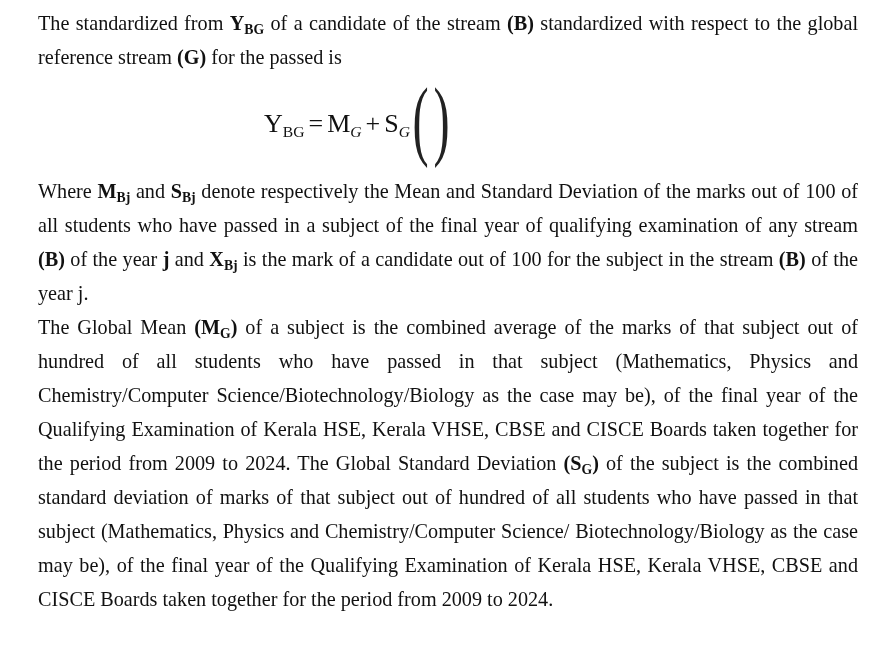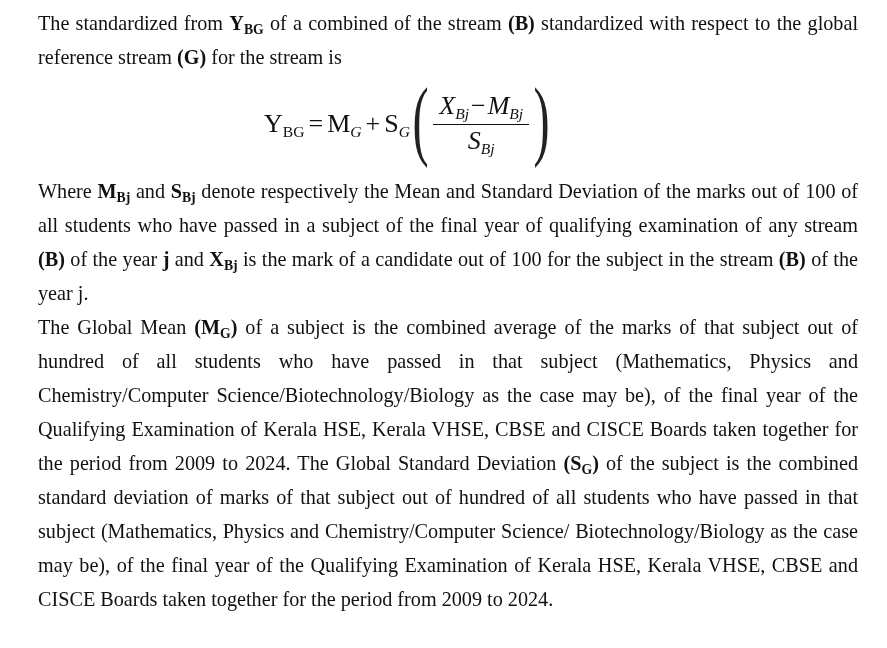--- a/index.html
+++ b/index.html
@@ -83,34 +83,30 @@
     padding-top: 2px;
     line-height: 1.1;
   }
   .op { margin: 0 4px; }
 </style>
 </head>
 <body>
 
 <div class="page">
 
-  <p class="para justify"><span>The standardized from </span><b><span>Y</span><sub class="s">BG</sub></b><span> of a combined of the stream </span><b>(B)</b><span> standardized with respect to the global reference stream </span><b>(G)</b><span> for the stream is</span></p>
+  <p class="para justify"><span>The standardized from </span><b><span>Y</span><sub class="s">BG</sub></b><span> of a candidate of the stream </span><b>(B)</b><span> standardized with respect to the global reference stream </span><b>(G)</b><span> for the passed is</span></p>
 
   <div class="formula-wrap">
     <div class="formula">
       <span class="sym"><span>Y</span><sub>BG</sub></span>
       <span class="op">=</span>
       <span class="sym"><span>M</span><sub class="it">G</sub></span>
       <span class="op">+</span>
       <span class="sym"><span>S</span><sub class="it">G</sub></span>
       <span class="paren">(</span>
-      <span class="frac">
-        <span class="num it"><span>X</span><sub>Bj</sub><span style="font-style:normal;margin:0 2px">−</span><span>M</span><sub>Bj</sub></span>
-        <span class="den it"><span>S</span><sub>Bj</sub></span>
-      </span>
       <span class="paren">)</span>
     </div>
   </div>
 
   <p class="para justify"><span>Where </span><b><span>M</span><sub class="s">Bj</sub></b><span> and </span><b><span>S</span><sub class="s">Bj</sub></b><span> denote respectively the Mean and Standard Deviation of the marks out of 100 of all students who have passed in a subject of the final year of qualifying examination of any stream </span><b>(B)</b><span> of the year </span><b>j</b><span> and </span><b><span>X</span><sub class="s">Bj</sub></b><span> is the mark of a candidate out of 100 for the subject in the stream </span><b>(B)</b><span> of the year j.</span></p>
 
   <p class="para justify"><span>The Global Mean </span><b><span>(</span><span>M</span><sub class="s">G</sub><span>)</span></b><span> of a subject is the combined average of the marks of that subject out of hundred of all students who have passed in that subject (Mathematics, Physics and Chemistry/Computer Science/Biotechnology/Biology as the case may be), of the final year of the Qualifying Examination of Kerala HSE, Kerala VHSE, CBSE and CISCE Boards taken together for the period from 2009 to 2024. The Global Standard Deviation </span><b><span>(</span><span>S</span><sub class="s">G</sub><span>)</span></b><span> of the subject is the combined standard deviation of marks of that subject out of hundred of all students who have passed in that subject (Mathematics, Physics and Chemistry/Computer Science/ Biotechnology/Biology as the case may be), of the final year of the Qualifying Examination of Kerala HSE, Kerala VHSE, CBSE and CISCE Boards taken together for the period from 2009 to 2024.</span></p>
 
 </div>
 

